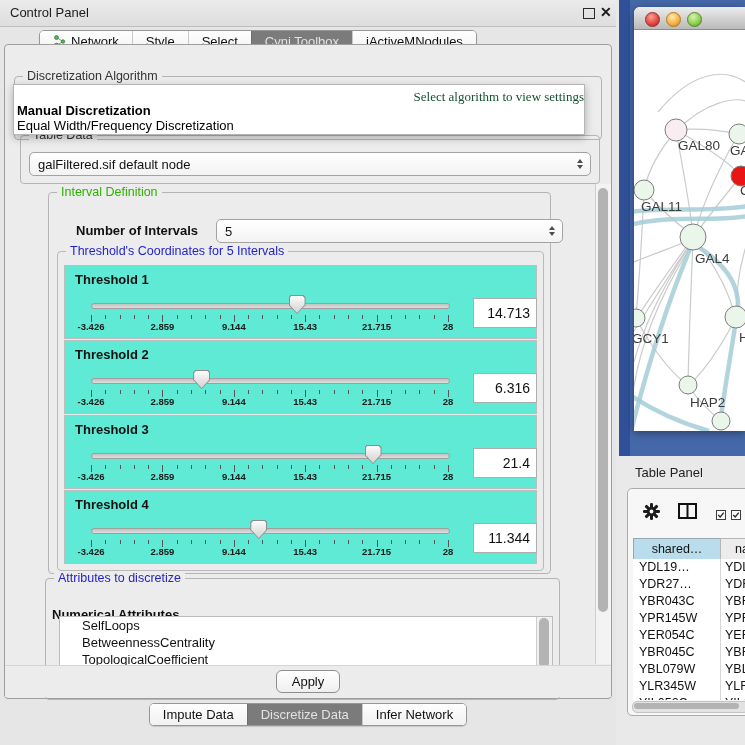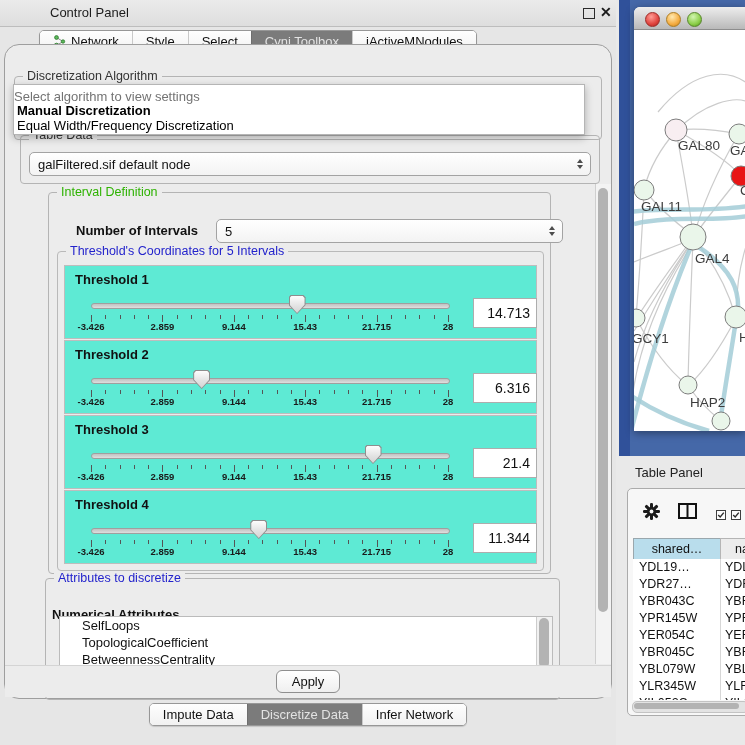--- a/index.html
+++ b/index.html
@@ -3,46 +3,46 @@
 <meta charset="utf-8">
 <style>
   html,body{margin:0;padding:0;}
   body{width:745px;height:745px;overflow:hidden;background:#e8e8e8;
        font-family:"Liberation Sans",sans-serif;-webkit-font-smoothing:antialiased;}
   #root{position:absolute;left:0;top:0;width:745px;height:745px;}
   
   #cp{position:absolute;left:0;top:0;width:616px;height:745px;background:#e6e6e6;}
   #cp-titlebar{position:absolute;left:0;top:0;width:616px;height:26px;
      background:linear-gradient(#ebebeb,#dedede);border-bottom:1px solid #bdbdbd;}
-  #cp-title{position:absolute;left:10px;top:5px;font-size:13px;color:#1c1c1c;margin-left:40px;}
+  #cp-title{position:absolute;left:10px;top:5px;font-size:13px;color:#1c1c1c;}
   #float-btn{position:absolute;left:583px;top:8px;width:10px;height:9px;border:1.6px solid #2a2a2a;background:transparent;}
   #close-btn{position:absolute;left:600px;top:4px;font-size:14px;font-weight:700;color:#1a1a1a;}
   .tabrow{position:absolute;display:flex;justify-content:center;}
   #top-tabrow{left:0;top:30px;width:516px;}
   #bottom-tabrow{left:0;top:703px;width:616px;align-items:center;}
   .tabgroup{display:flex;border:1px solid #979797;border-radius:5px;overflow:hidden;
      background:#fdfdfd;box-shadow:0 1px 1px rgba(0,0,0,.15);}
   .tab{display:flex;align-items:center;gap:5px;padding:3px 13px;font-size:13px;color:#111;
      border-left:1px solid #c9c9c9;background:linear-gradient(#fefefe,#f1f1f1);white-space:nowrap;}
   .tab:first-child{border-left:none;}
   .tab.sel{background:#7b7b7b;color:#e3e3e3;border-left-color:#6e6e6e;}
   #content{position:absolute;left:4px;top:44px;width:606px;height:653px;
-     border:1px solid #9e9e9e;border-radius:15px;background:#ececec;}
+     border:1px solid #9e9e9e;border-radius:4px;background:#ececec;}
   .groupbox{position:absolute;border:1px solid #b4b4b4;border-radius:4px;}
   .grouplabel{position:absolute;top:-8px;left:8px;background:#ececec;padding:0 4px;font-size:12.5px;white-space:nowrap;}
   .lbl-green{color:#2db200;} .lbl-blue{color:#2323cc;} .lbl-dark{color:#333;}
   .combo{position:absolute;background:linear-gradient(#ffffff,#f3f3f3);border:1px solid #a3a3a3;
      border-radius:5px;font-size:13px;color:#111;display:flex;align-items:center;padding:0 22px 0 8px;}
   .stepper{position:absolute;right:7px;top:50%;transform:translateY(-50%);display:flex;flex-direction:column;gap:2px;}
   .arr-up{width:0;height:0;border-left:3.5px solid transparent;border-right:3.5px solid transparent;border-bottom:4.5px solid #4d4d4d;}
   .arr-dn{width:0;height:0;border-left:3.5px solid transparent;border-right:3.5px solid transparent;border-top:4.5px solid #4d4d4d;}
   
   #algo-popup{position:absolute;left:8px;top:39px;width:570px;height:49px;background:#fff;
      border:1px solid #b5b5b5;box-shadow:0 3px 8px rgba(0,0,0,.28);z-index:40;}
-  #algo-hint{position:absolute;left:0;top:4px;width:100%;text-align:left;color:#737373;font-size:13px;}
+  #algo-hint{position:absolute;left:0;top:4px;width:100%;text-align:right;color:#14532d;font-size:13px;font-family:Liberation Serif, serif;}
   .algo-opt{position:absolute;left:3px;font-size:13px;color:#000;white-space:nowrap;}
   #algo-combo{position:absolute;left:17px;top:51px;width:538px;height:24px;border-radius:5px;
      background:#fff;border:1px solid #9db7dd;box-shadow:0 0 1px 3px #86aee4;z-index:1;}
   
   .vscroll{position:absolute;background:#f3f3f3;border-left:1px solid #cfcfcf;}
   .vthumb{position:absolute;left:2px;width:10px;background:#b3b3b3;border-radius:6px;}
   
   .tpanel{position:absolute;left:6px;width:471px;height:72px;border:1px solid #bdbdbd;background:#5eead4;}
   .tname{position:absolute;left:10px;top:6px;font-size:13px;font-weight:700;color:#111;}
   .track{position:absolute;left:26px;top:37px;width:357px;height:4px;
@@ -348,22 +348,22 @@
             </div>
         </div>
       </div>
 
       <div class="groupbox" style="left:40px;top:533px;width:513px;height:120px;">
         <span class="grouplabel lbl-blue">Attributes to discretize</span>
         <div id="attr-title">Numerical Attributes</div>
         <div id="attr-list">
           <div id="attr-items">
               <div class="attr-item">SelfLoops</div>
+              <div class="attr-item">BetweennessCentrality</div>
               <div class="attr-item">TopologicalCoefficient</div>
-              <div class="attr-item">BetweennessCentrality</div>
             </div>
           <div id="attr-vscroll">
               <div id="attr-vthumb"></div>
             </div>
         </div>
       </div>
 
       <div class="vscroll" style="left:590px;top:139px;width:15px;height:480px;">
         <div class="vthumb" style="top:4px;height:424px;"></div>
       </div>

